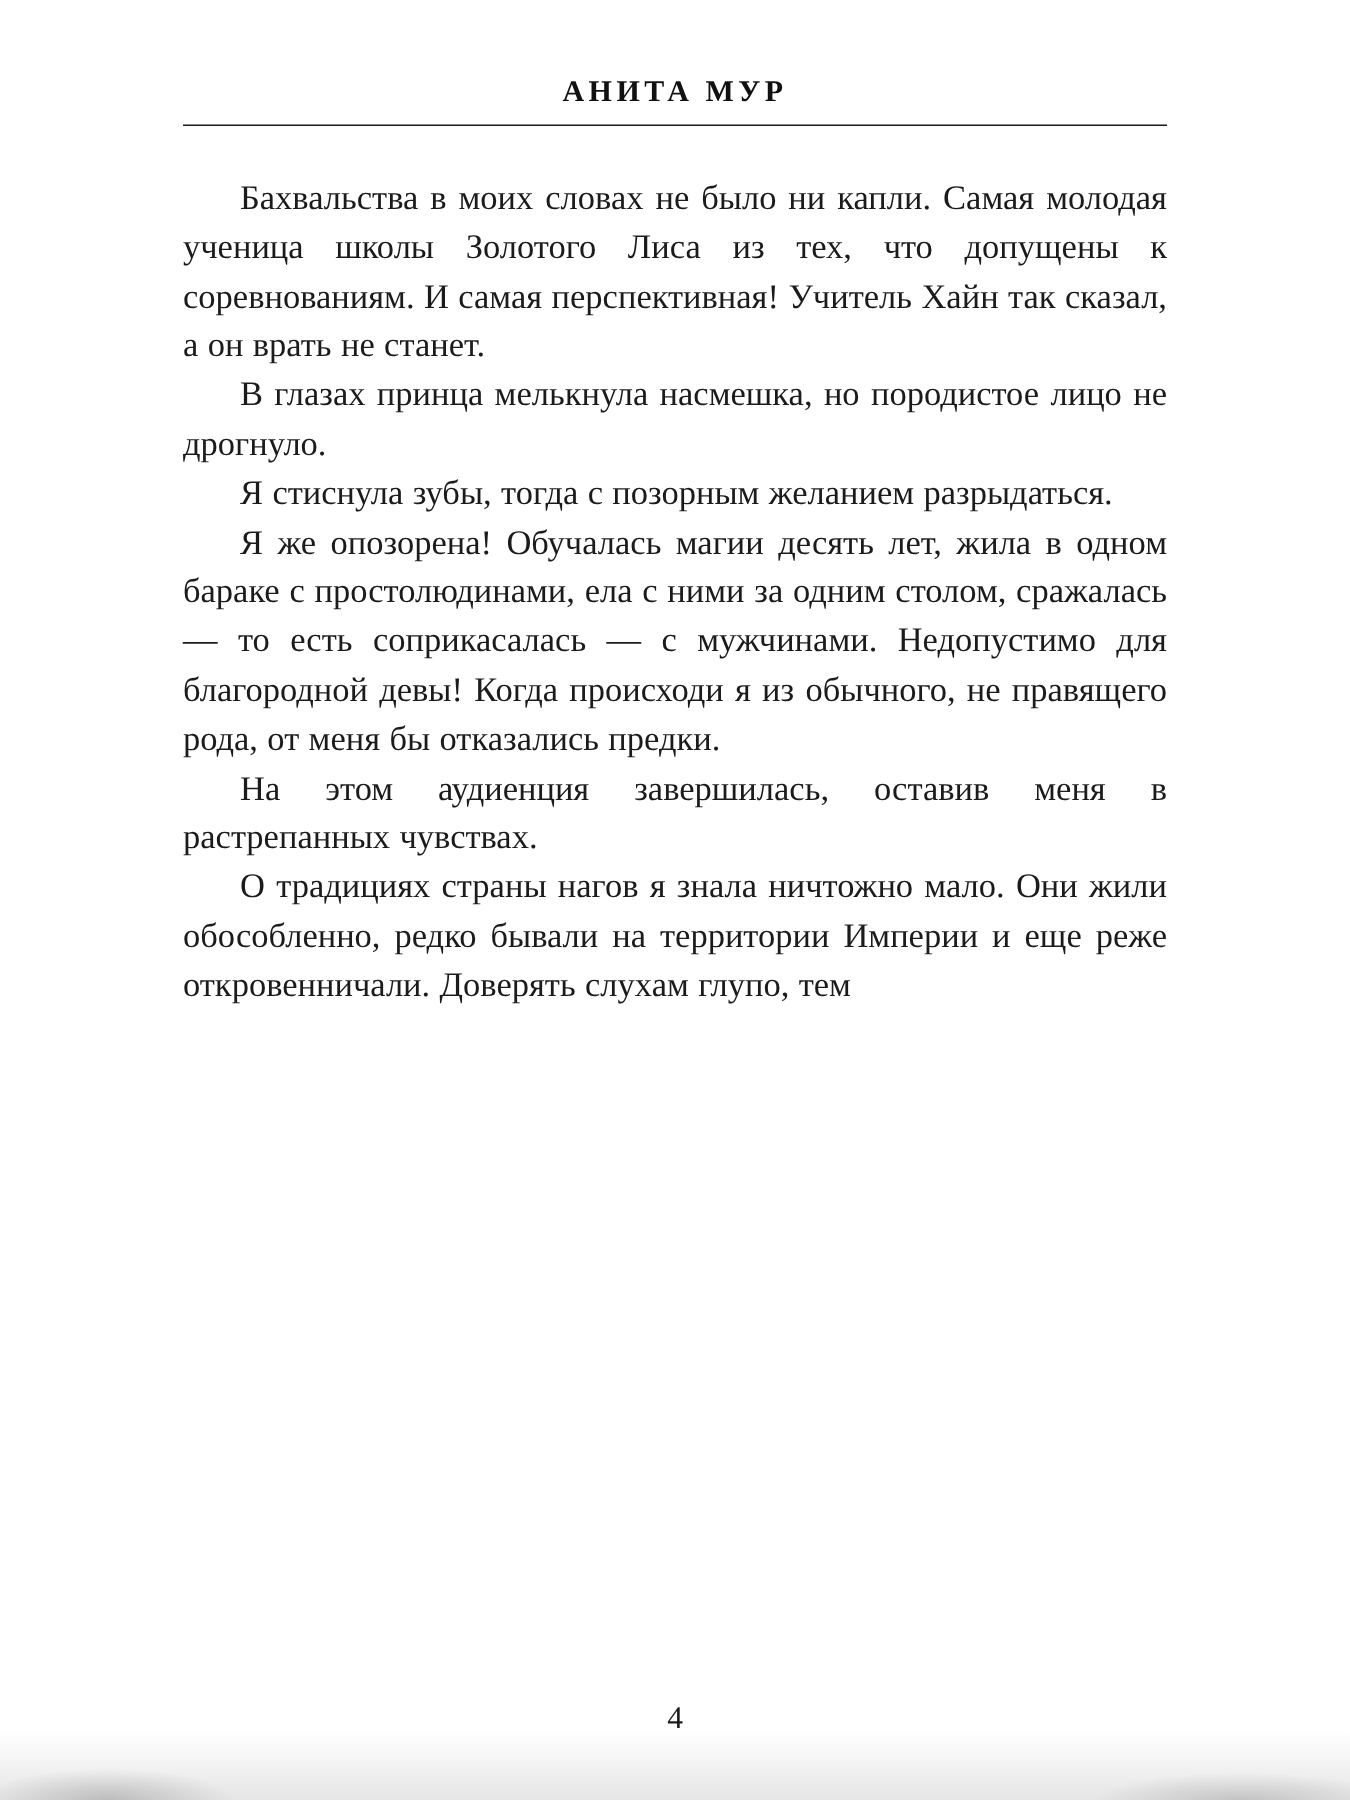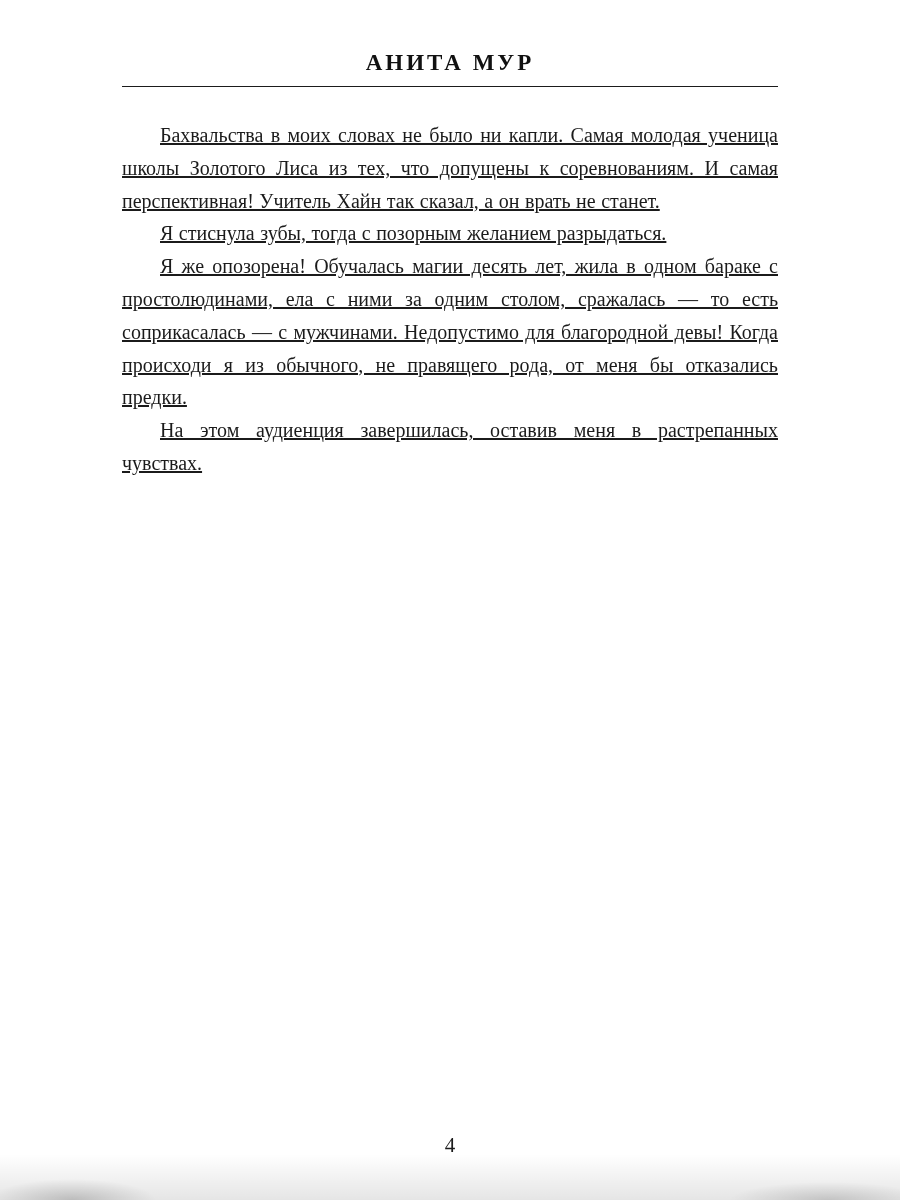--- a/index.html
+++ b/index.html
@@ -31,44 +31,43 @@
     background:
       radial-gradient(120px 30px at 8% 100%, rgba(0,0,0,0.18), rgba(0,0,0,0) 70%),
       radial-gradient(140px 26px at 92% 100%, rgba(0,0,0,0.15), rgba(0,0,0,0) 70%),
       linear-gradient(to bottom, rgba(0,0,0,0) 0%, rgba(0,0,0,0.10) 100%);
     pointer-events: none;
   }
 
   .running-header {
     margin-top: 50px;
     text-align: center;
-    font-size: 23px;
+    font-size: 20px;
     font-weight: bold;
     letter-spacing: 3px;
     color: #111;
   }
 
   .header-rule {
     width: 656px;
     margin: 10px auto 0 auto;
     border: none;
     border-top: 1.6px solid #1b1b1b;
     height: 0;
   }
 
   .text-block {
     width: 656px;
     margin: 32px auto 0 auto;
-    font-size: 20px;
+    font-size: 23px;
     line-height: 32.8px;
     text-align: justify;
     hyphens: auto;
     -webkit-hyphens: auto;
     word-spacing: 0.5px;
-    text-decoration: underline;
   }
 
   .text-block p {
     text-indent: 38px;
     margin: 0;
   }
 
   .page-number {
     position: absolute;
     bottom: 42px;
@@ -83,20 +82,22 @@
 <body>
 
 <div class="book-page">
 
   <div class="running-header">АНИТА МУР</div>
 
   <hr class="header-rule">
 
   <div class="text-block" id="text-block">
       <p>Бахвальства в моих словах не было ни капли. Самая молодая ученица школы Золотого Лиса из тех, что допущены к соревнованиям. И самая перспективная! Учитель Хайн так сказал, а он врать не станет.</p>
+      <p>В глазах принца мелькнула насмешка, но породистое лицо не дрогнуло.</p>
       <p>Я стиснула зубы, тогда с позорным желанием разрыдаться.</p>
       <p>Я же опозорена! Обучалась магии десять лет, жила в одном бараке с простолюдинами, ела с ними за одним столом, сражалась — то есть соприкасалась — с мужчинами. Недопустимо для благородной девы! Когда происходи я из обычного, не правящего рода, от меня бы отказались предки.</p>
       <p>На этом аудиенция завершилась, оставив меня в растрепанных чувствах.</p>
+      <p>О традициях страны нагов я знала ничтожно мало. Они жили обособленно, редко бывали на территории Империи и еще реже откровенничали. Доверять слухам глупо, тем</p>
     </div>
 
   <div class="page-number">4</div>
 
 </div>
 
 </body></html>

